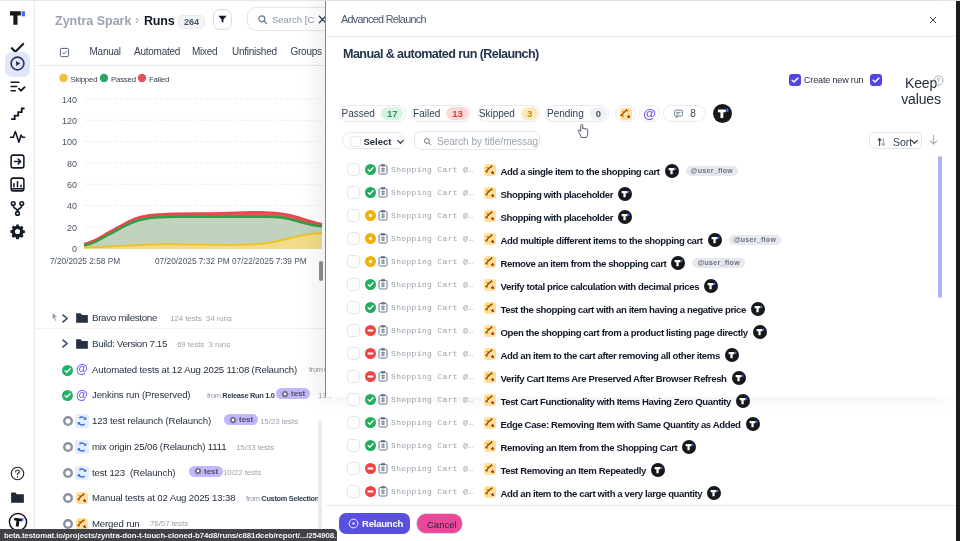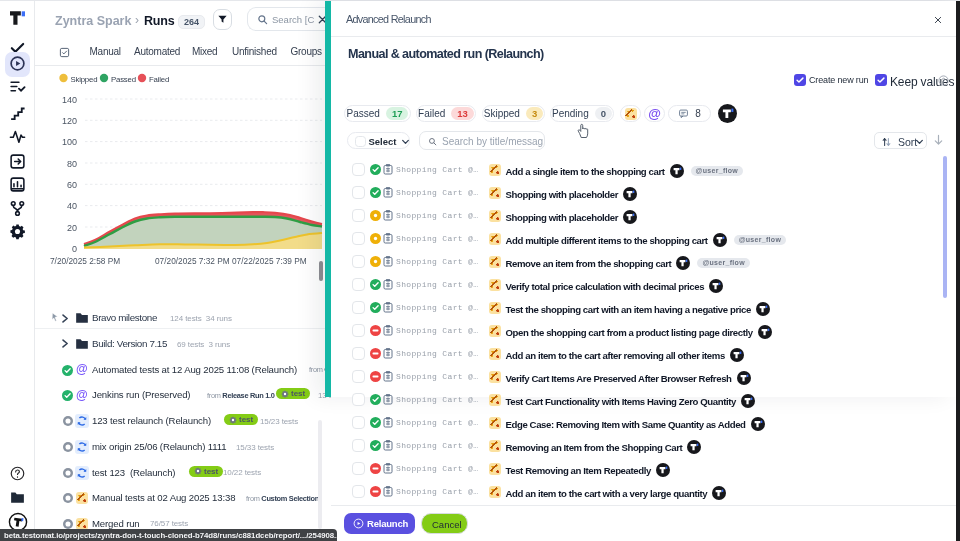--- a/index.html
+++ b/index.html
@@ -29,26 +29,26 @@
   .atic { position:absolute; font-size:12px; font-weight:700; color:#7c5cfa; }
   .sprk, .lspark { position:absolute; width:12px; height:12px; border-radius:3px; background:#fbe1a0;
           background-image:
             linear-gradient(135deg, transparent 44%, #b45309 44%, #b45309 58%, transparent 58%),
             radial-gradient(circle at 30% 32%, #e59d0b 0 1.1px, transparent 1.3px),
             radial-gradient(circle at 64% 22%, #e59d0b 0 1px, transparent 1.2px),
             radial-gradient(circle at 22% 66%, #e59d0b 0 1px, transparent 1.2px),
             radial-gradient(circle at 72% 72%, #c2410c 0 1.3px, transparent 1.5px);
           background-size: 58% 58%, 100% 100%, 100% 100%, 100% 100%, 100% 100%;
           background-position: 18% 22%, 0 0, 0 0, 0 0, 0 0; background-repeat:no-repeat; }
-  .pill { display:inline-flex; align-items:center; gap:2px; background:#84cc16; border-radius:8px;
+  .pill { display:inline-flex; align-items:center; gap:2px; background:#c4b5fd; border-radius:8px;
           padding:1px 5px; font-size:8px; color:#4b5563; font-weight:600; }
 
   
   #modal { position:absolute; left:325px; top:0; width:632px; height:396px; background:#fff;
-           border-left:6px solid #14b8a6; box-shadow:-10px 0 20px rgba(15,23,42,.07); }
+           border-left:1px solid #14b8a6; box-shadow:-10px 0 20px rgba(15,23,42,.07); }
   .chip { position:absolute; top:104px; height:17px; border:1px solid #e8eaef; border-radius:9px;
           background:#fff; display:flex; align-items:center; justify-content:center; gap:6px;
           font-size:10px; color:#334155; font-weight:500; }
   .cbadge { display:inline-block; border-radius:7px; font-size:9.5px; font-weight:600;
             padding:0.5px 6px; line-height:12px; }
 
   .bluebox { width:12px; height:12px; background:#4f46e5; border-radius:3px; display:inline-block; position:relative; }
   .bluebox svg { position:absolute; left:1px; top:1px; }
 
   
@@ -377,21 +377,21 @@
         <svg width="10" height="10" viewBox="0 0 24 24" fill="none" stroke="#fff" stroke-width="3.4" stroke-linecap="round" stroke-linejoin="round">
           <path d="M5 12.5 l4.5 4.5 L19 7.5"></path>
         </svg>
       </span>
     <span class="abs" style="left:478px; top:74px; font-size:9px; letter-spacing:-0.15px; color:#1f2937;">Create new run</span>
     <span class="bluebox" style="position:absolute; left:544px; top:73px;">
         <svg width="10" height="10" viewBox="0 0 24 24" fill="none" stroke="#fff" stroke-width="3.4" stroke-linecap="round" stroke-linejoin="round">
           <path d="M5 12.5 l4.5 4.5 L19 7.5"></path>
         </svg>
       </span>
-    <span class="abs" style="left:559px; top:74px; font-size:12px; letter-spacing:-0.15px; color:#1f2937;">Keep values</span>
+    <span class="abs" style="left:559px; top:74px; font-size:14px; letter-spacing:-0.15px; color:#1f2937;text-align:center;">Keep values</span>
     <svg style="position:absolute; left:607px; top:73.5px;" width="11" height="11" viewBox="0 0 24 24" fill="none" stroke="#9ca3af" stroke-width="2">
         <circle cx="12" cy="12" r="10"></circle>
         <path d="M9 9.5 c0-3.5 6-3.5 6-.3 c0 2.1-3 2-3 4.3 M12 17 v.4" stroke-linecap="round"></path>
       </svg>
 
     <div class="chip" style="left:13px; width:67px;">Passed <span class="cbadge" style="background:#d8f3e1; color:#1d9e55;">17</span></div>
     <div class="chip" style="left:85px; width:60px;">Failed <span class="cbadge" style="background:#fcd9d9; color:#dc3b3b;">13</span></div>
     <div class="chip" style="left:151px; width:63px;">Skipped <span class="cbadge" style="background:#faeabc; color:#c58b11;">3</span></div>
     <div class="chip" style="left:219px; width:64px;">Pending <span class="cbadge" style="background:#eef0f3; color:#475569;">0</span></div>
     <div class="chip" style="left:289px; width:21px;">
@@ -744,21 +744,21 @@
       </div>
 
     <div class="abs" style="left:0; top:504px; width:632px; height:37px; background:#fff; border-top:1px solid #e9ebee;"></div>
     <div class="abs" style="left:13px; top:512px; width:71px; height:21px; background:#5a50e0; border-radius:7px; z-index:5;">
       <svg style="position:absolute; left:9px; top:5px;" width="11" height="11" viewBox="0 0 24 24" fill="none" stroke="#fff" stroke-width="2">
           <circle cx="12" cy="12" r="9.6"></circle>
           <path d="M10 8.5 L16 12 L10 15.5 Z" fill="#fff" stroke="none"></path>
         </svg>
       <span style="position:absolute; left:23px; top:5px; font-size:9.5px; font-weight:600; color:#fff; letter-spacing:-0.2px;">Relaunch</span>
     </div>
-    <div class="abs" style="left:90px; top:512px; width:47px; height:21px; background:#84cc16; border:1px solid #d8dce1; border-radius:10px; z-index:5;">
+    <div class="abs" style="left:90px; top:512px; width:47px; height:21px; background:#ec4899; border:1px solid #d8dce1; border-radius:10px; z-index:5;">
       <span style="position:absolute; left:10px; top:5px; font-size:9.5px; color:#1f2937;">Cancel</span>
     </div>
 
     <div class="abs" style="left:612px; top:155px; width:4px; height:142px; background:#aab4f4; border-radius:2px;"></div>
   </div>
 
   <div class="abs" style="left:956px; top:0; width:4px; height:541px; background:#1c1c1e;"></div>
 
   <svg class="abs" style="left:576px; top:122px; z-index:40;" width="13" height="16" viewBox="0 0 18 22">
     <path d="M7.2 20 L5 14.5 L3.2 11.2 c-0.9-1.5 1.1-2.7 2.1-1.3 L6.6 11.6 V3.2 c0-1.9 2.7-1.9 2.7 0 v5 c0-1.4 2.5-1.4 2.5 .1 c0-1.2 2.3-1.1 2.3 .3 c0-1 2.1-.9 2.1 .5 V15 c0 2.2-.9 3.4-1.7 5 Z" fill="#fff" stroke="#4b5563" stroke-width="1.3" stroke-linejoin="round"></path>

